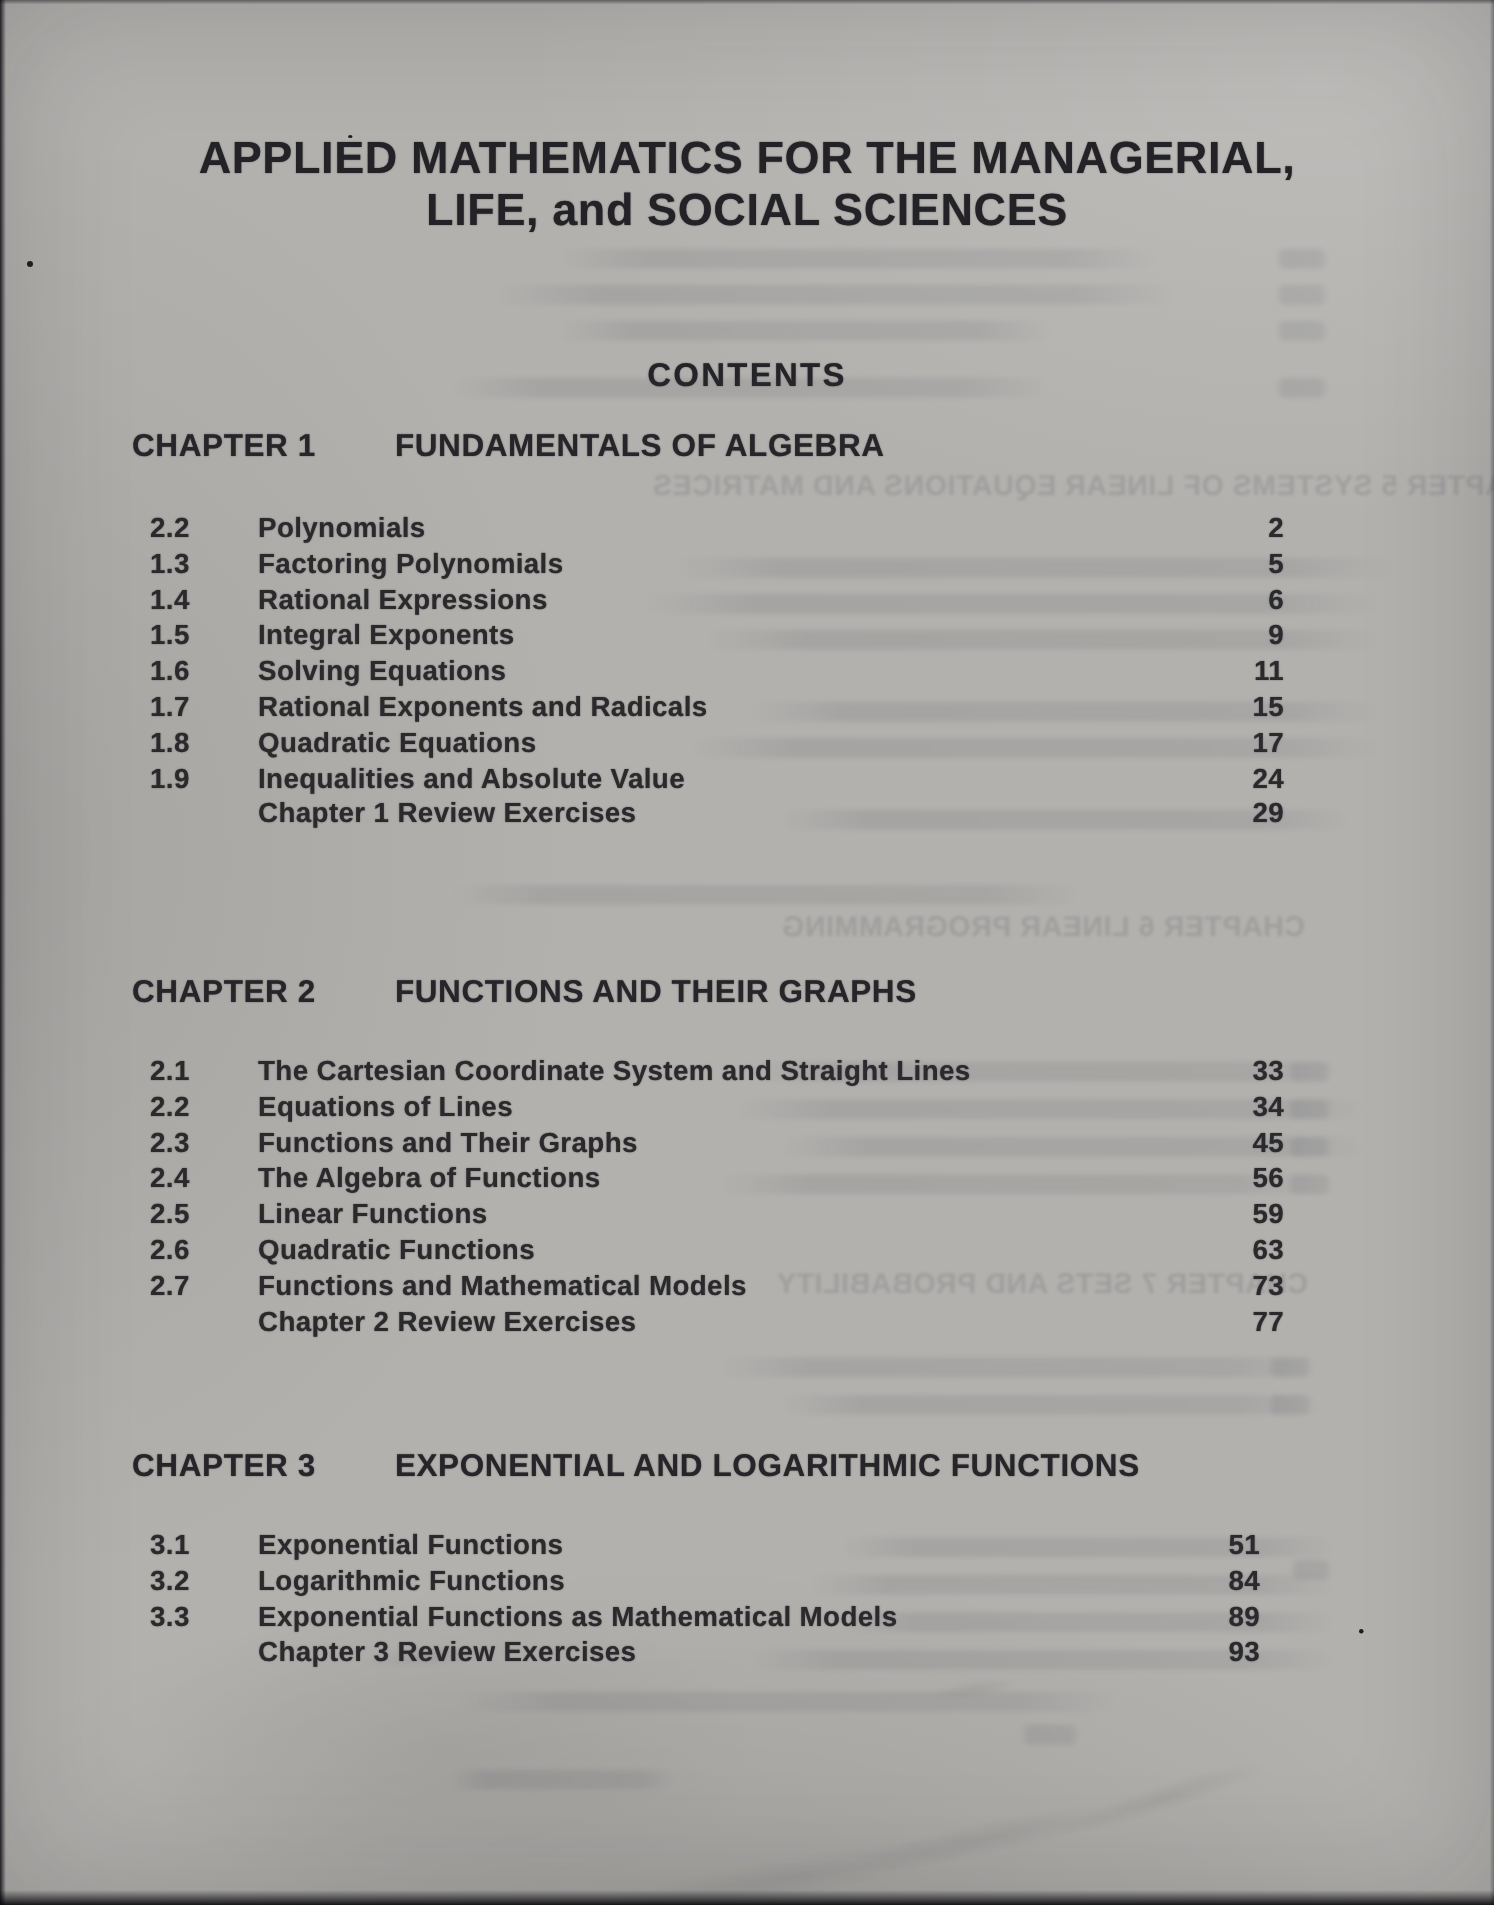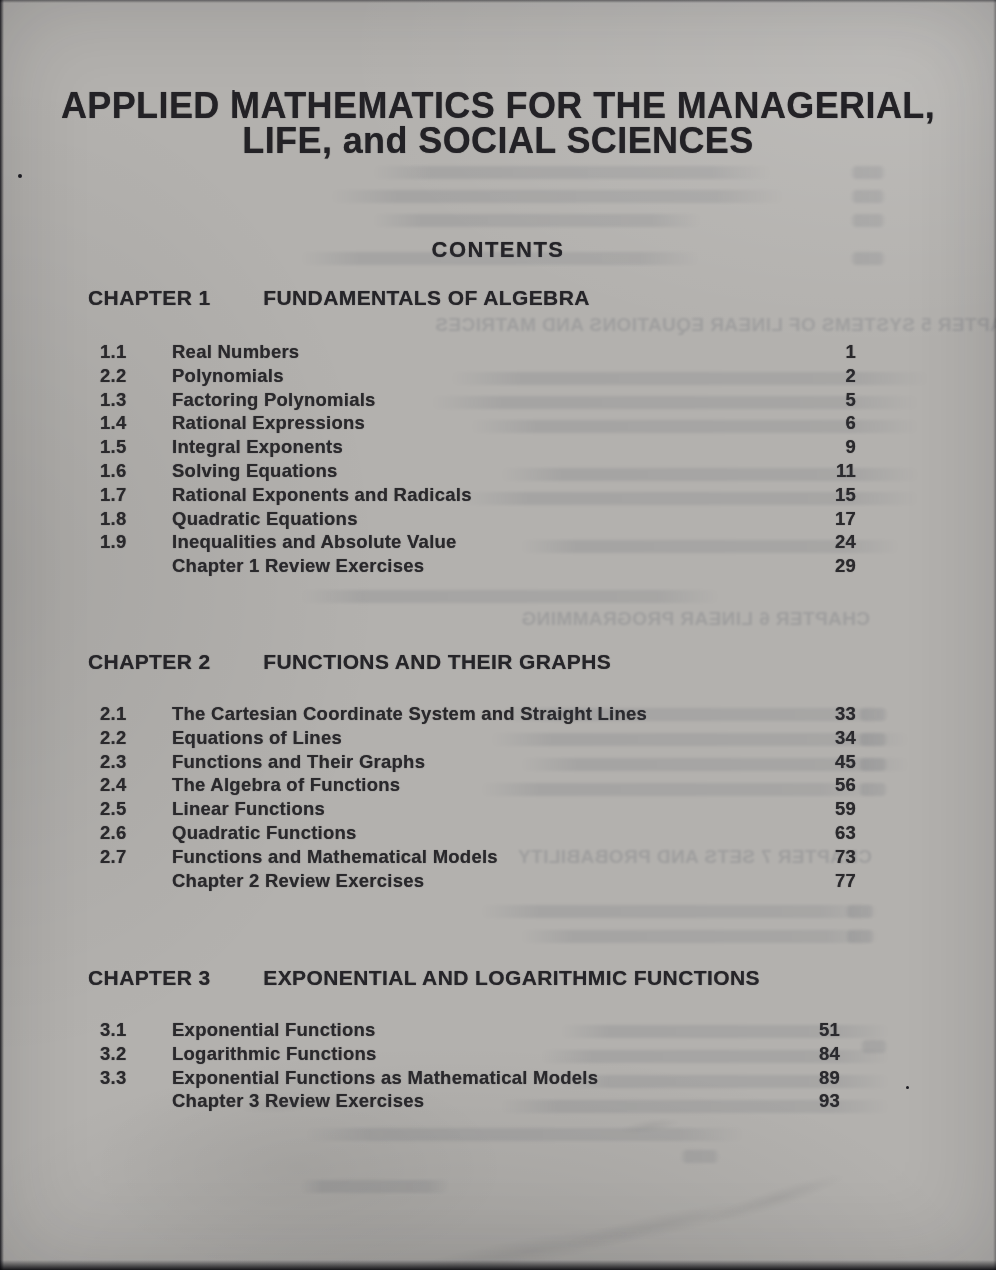--- a/index.html
+++ b/index.html
@@ -29,21 +29,21 @@
   .edge-bottom{position:absolute; left:0; bottom:0; right:0; height:10px;
     background:linear-gradient(to top, rgba(8,8,12,.9), rgba(8,8,12,0));}
   .edge-right{position:absolute; right:0; top:0; bottom:0; width:3px;
     background:linear-gradient(to left, rgba(10,10,16,.3), rgba(10,10,16,0));}
   .speck{position:absolute; background:#1c1c22; border-radius:50%;}
 
   
   .ink{ text-shadow:0 0 1px rgba(36,35,38,.65); }
   .book-title{
     position:absolute; left:0; right:0; top:88px;
-    text-align:center; font-size:36px; line-height:35px; letter-spacing:.4px;
+    text-align:center; font-size:30px; line-height:35px; letter-spacing:.4px;
     color:#232226;
   }
   .contents-heading{
     position:absolute; left:0; right:0; top:213px;
     text-align:center; font-size:22px; letter-spacing:1.5px; color:#242327;margin-top:24px;
   }
   .chapter-heading{
     position:absolute; left:88px; font-size:21px; letter-spacing:.4px; color:#262529;
     white-space:nowrap;
   }
@@ -91,25 +91,20 @@
     <div>LIFE, and SOCIAL SCIENCES</div>
   </div>
 
   <div class="contents-heading ink">CONTENTS</div>
 
   <div class="chapter-heading ink" style="top:286px;">
     <span class="ch-label">CHAPTER 1</span>
     <span>FUNDAMENTALS OF ALGEBRA</span>
   </div>
   <div class="toc-list ink" style="top:340px;">
-    <div class="toc-row">
-        <span class="toc-num">1.1</span>
-        <span class="toc-title">Real Numbers</span>
-        <span class="toc-page">1</span>
-      </div>
     <div class="toc-row">
         <span class="toc-num">2.2</span>
         <span class="toc-title">Polynomials</span>
         <span class="toc-page">2</span>
       </div>
     <div class="toc-row">
         <span class="toc-num">1.3</span>
         <span class="toc-title">Factoring Polynomials</span>
         <span class="toc-page">5</span>
       </div>

